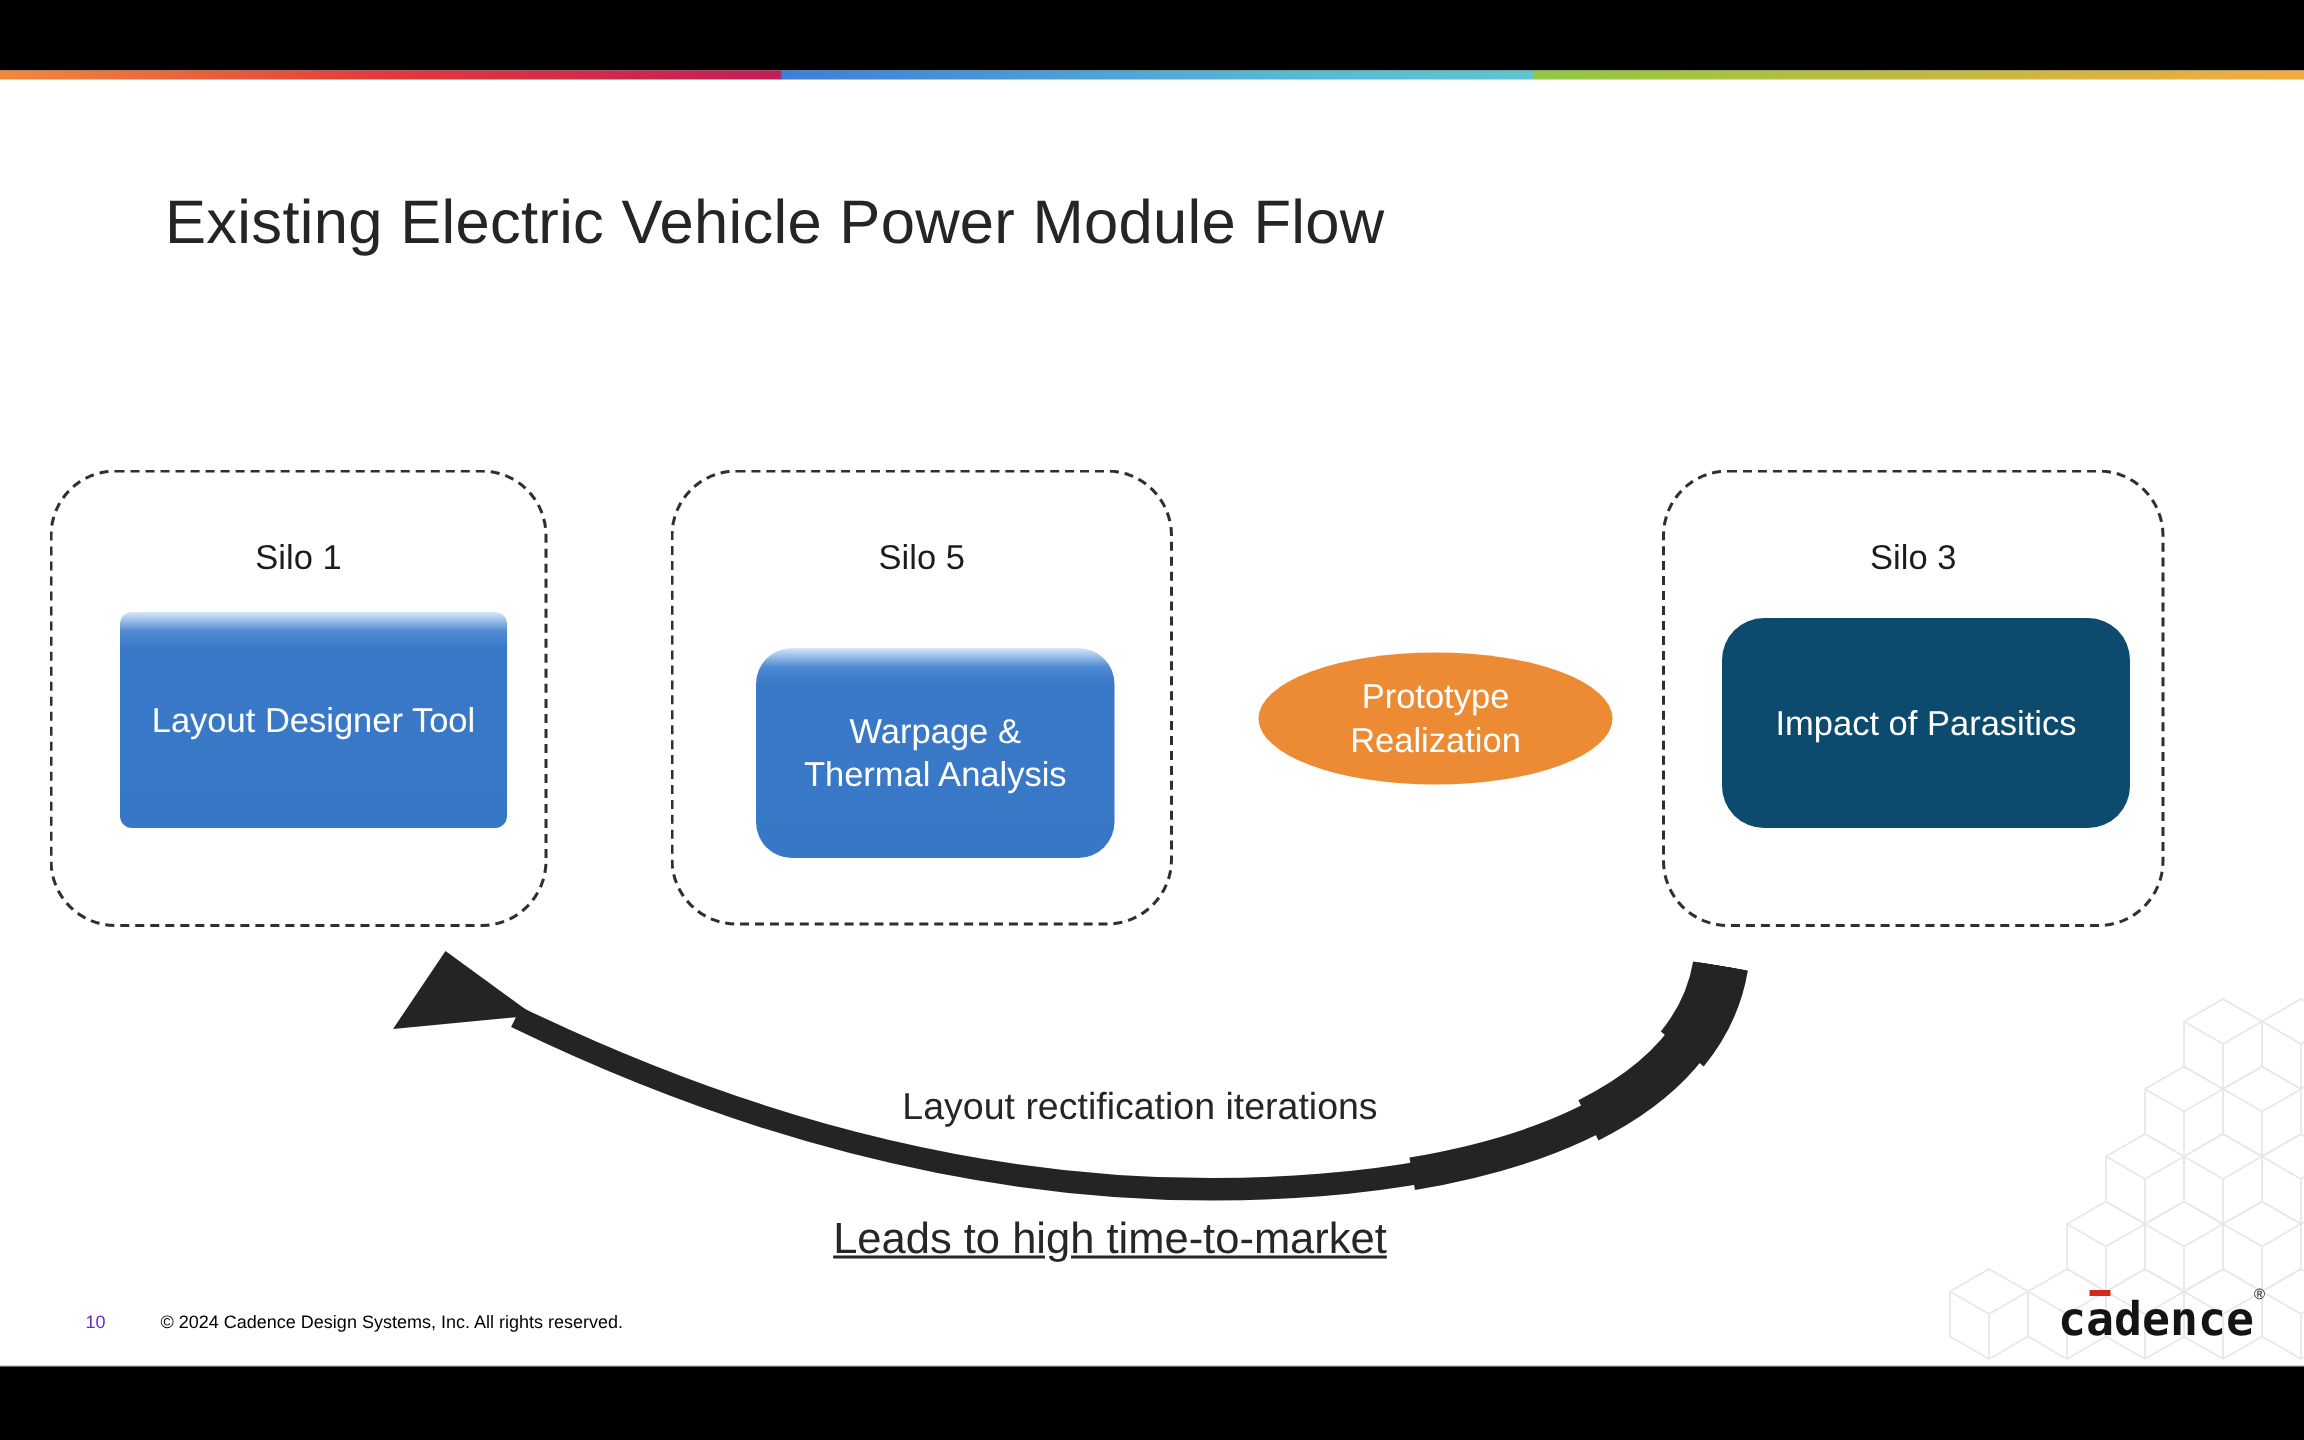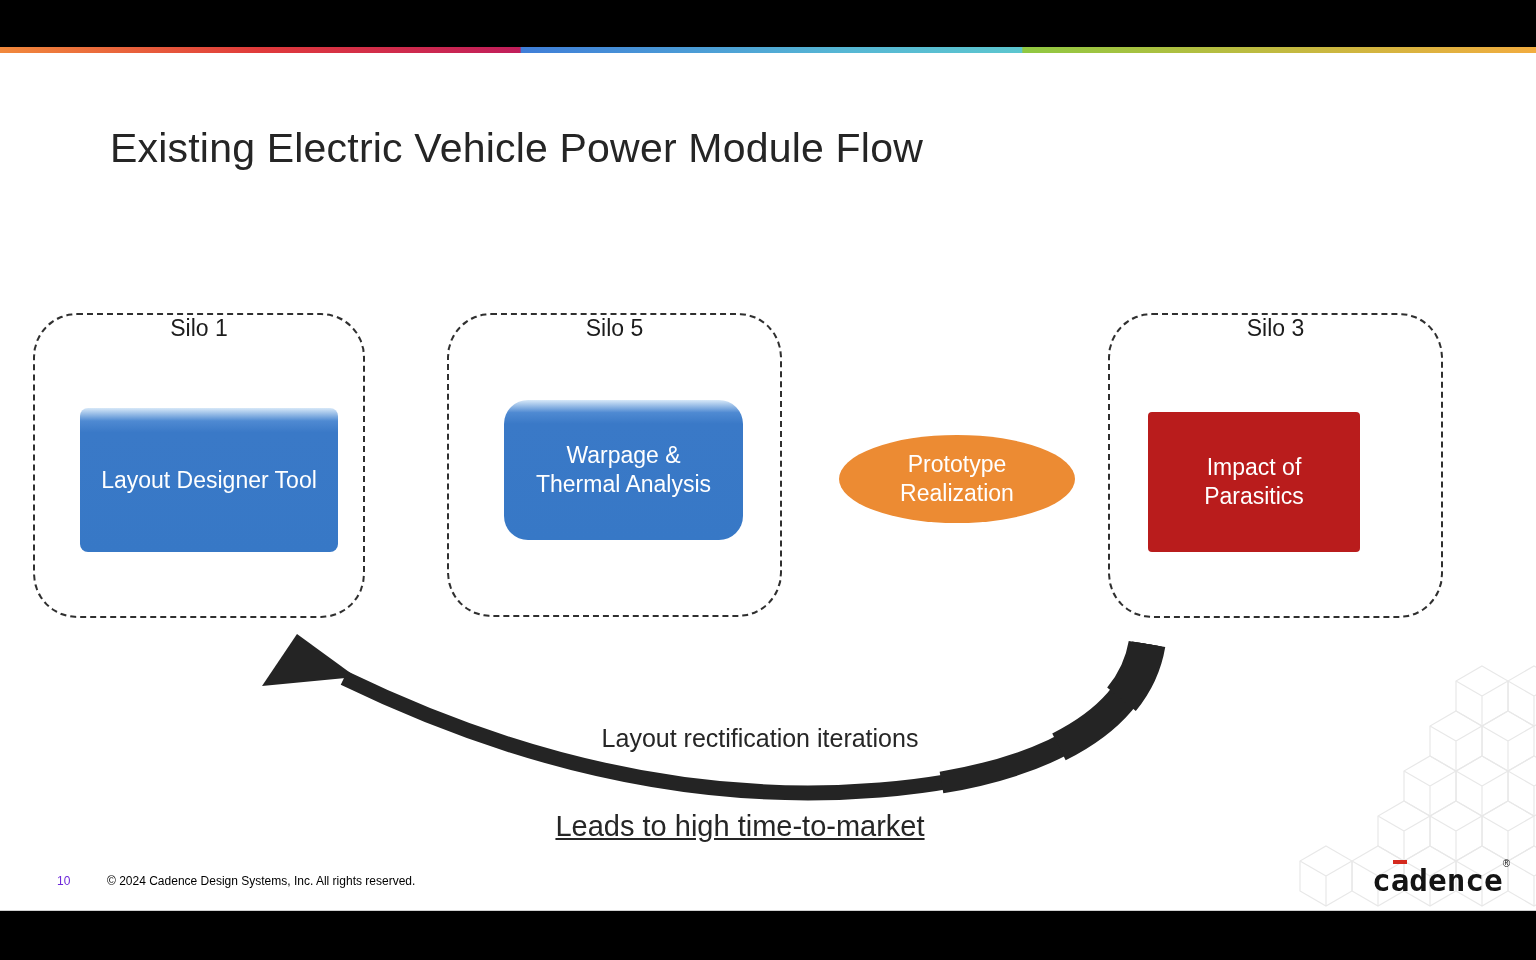--- a/index.html
+++ b/index.html
@@ -27,35 +27,35 @@
 
   
   .silo{
     position:absolute;border:2px dashed #2f2f2f;border-radius:44px;
     box-sizing:border-box;text-align:center;
   }
   .silo-1{left:33px;top:313px;width:332px;height:305px;}
   .silo-2{left:447px;top:313px;width:335px;height:304px;}
   .silo-3{left:1108px;top:313px;width:335px;height:305px;}
   .silo-label{
-    font-size:23px;color:#1c1c1c;text-align:center;
+    margin-top:43px;font-size:23px;color:#1c1c1c;text-align:center;
   }
   .proc-box{
     position:absolute;display:flex;align-items:center;justify-content:center;
     color:#ffffff;font-size:23px;line-height:1.25;text-align:center;
     box-sizing:border-box;padding:10px 20px;
   }
   .proc-blue{
     background:linear-gradient(180deg,#d7e8f8 0%,#4f8ad2 9%,#3a79c7 17%,#3778c6 100%);
   }
   .box-1{left:80px;top:408px;width:258px;height:144px;border-radius:8px;}
-  .box-2{left:504px;top:400px;width:239px;height:140px;border-radius:24px;}
+  .box-2{left:504px;top:432px;width:239px;height:140px;border-radius:24px;}
   .box-3{
-    left:1148px;top:412px;width:212px;height:140px;border-radius:4px;
-    background:#b91c1c;
+    left:1148px;top:412px;width:272px;height:140px;border-radius:28px;
+    background:#0c4a6e;
   }
 
   
   .proto-ellipse{
     position:absolute;left:839px;top:435px;width:236px;height:88px;
     border-radius:50%;background:#ec8b33;
     display:flex;align-items:center;justify-content:center;
     color:#fff;font-size:23px;line-height:1.25;text-align:center;
     box-sizing:border-box;padding:8px 34px;
   }

